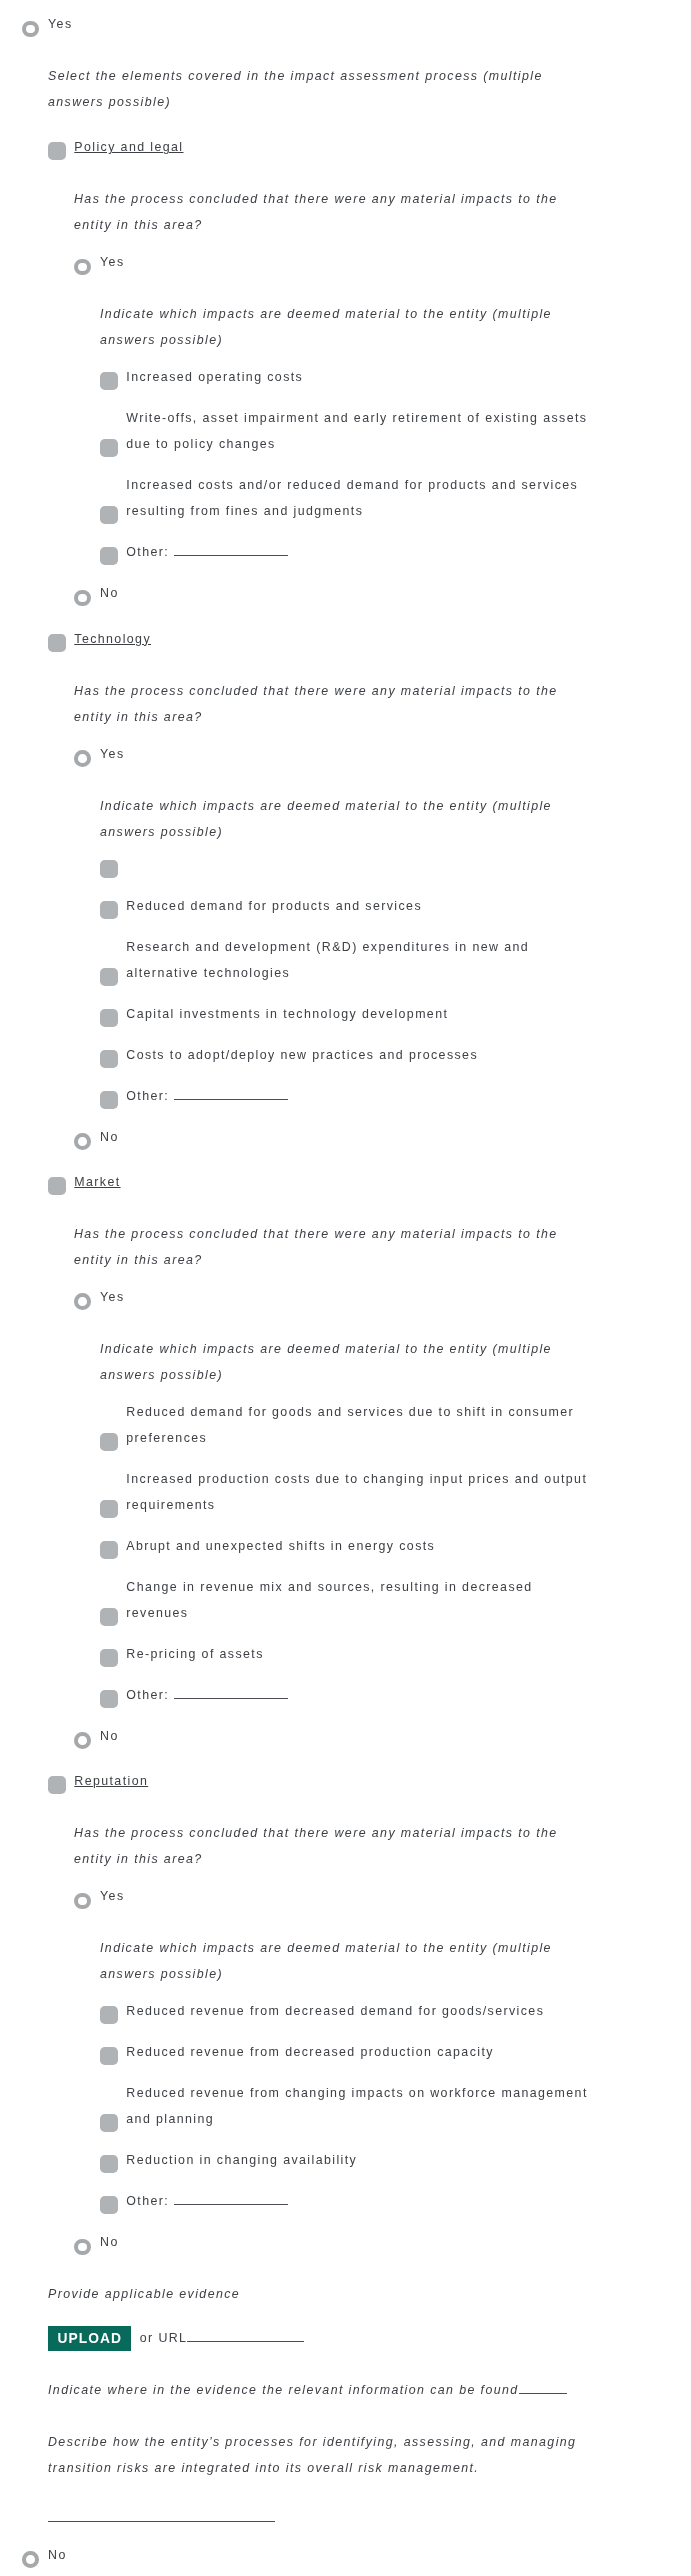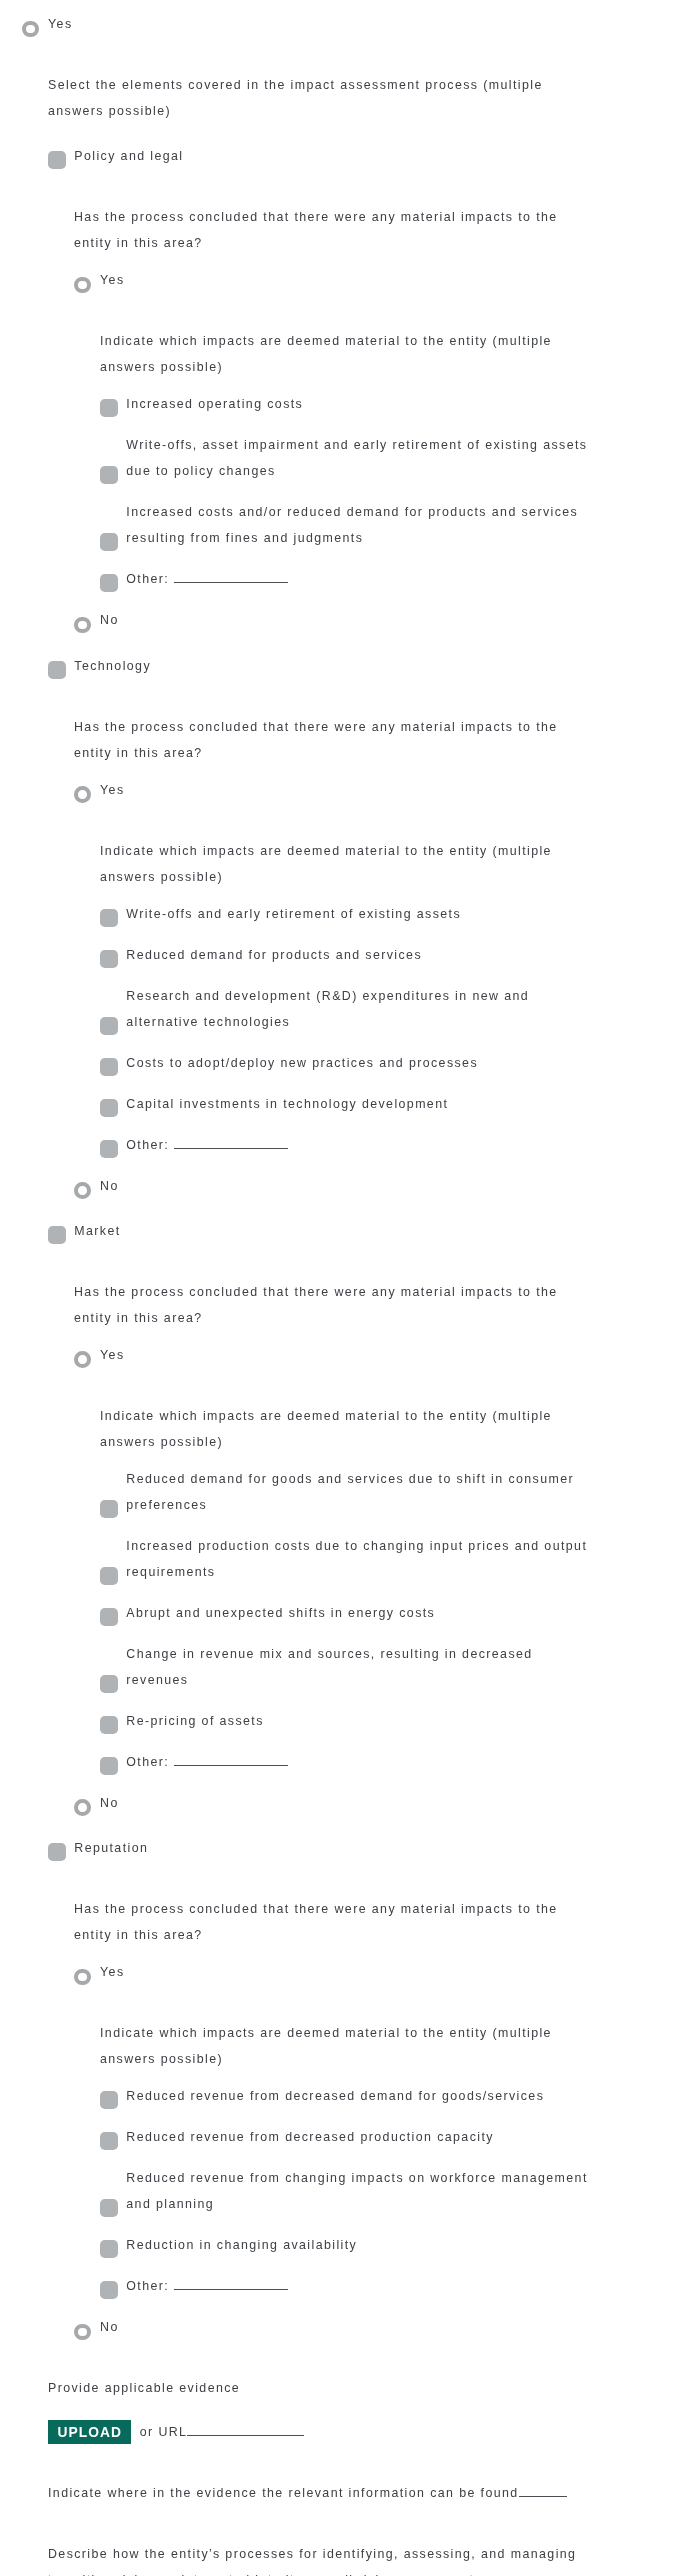--- a/index.html
+++ b/index.html
@@ -6,23 +6,23 @@
   body{
     width:692px;min-height:2576px;
     font-family:"Liberation Sans",sans-serif;
     color:#3d4045;
     font-size:12.4px;
     letter-spacing:1.4px;
     line-height:26px;
   }
   .page{padding:11px 13.8px 6.9px 22px;}
   .indent{margin-left:26px;}
-  .prompt{margin:35px 0 11px;max-width:586px;white-space:pre-line;}
+  .prompt{margin:26px 0 11px;max-width:586px;white-space:pre-line;font-style:italic;}
   .row{display:flex;align-items:flex-end;margin:0 0 15px;}
-  .row.section{margin-top:19.3px;}
+  .row.section{margin-top:19.3px;text-decoration:underline;}
   .row .label{white-space:pre-line;max-width:565px;}
   .checkbox{
     flex:0 0 auto;width:18px;height:18px;border-radius:4.8px;
     background:#b0b3b5;margin:4.1px 8.3px 0 0;
   }
   .radio{
     flex:0 0 auto;width:16.5px;height:16.5px;border-radius:50%;
     border:4.1px solid #a6a9ac;background:#ffffff;
     box-sizing:border-box;margin:4.8px 9.6px 0 0;
   }
@@ -110,38 +110,37 @@
 entity in this area?</p>
       <div class="row">
         <span class="radio"></span>
         <span class="label">Yes</span>
       </div>
       <div class="indent">
         <p class="prompt">Indicate which impacts are deemed material to the entity (multiple
 answers possible)</p>
         <div class="row">
           <span class="checkbox"></span>
-          <span class="label">Write-offs and early retirement of existing assets</span>
         </div>
         <div class="row">
           <span class="checkbox"></span>
           <span class="label">Reduced demand for products and services</span>
         </div>
         <div class="row">
           <span class="checkbox"></span>
           <span class="label">Research and development (R&amp;D) expenditures in new and
 alternative technologies</span>
         </div>
         <div class="row">
           <span class="checkbox"></span>
+          <span class="label">Capital investments in technology development</span>
+        </div>
+        <div class="row">
+          <span class="checkbox"></span>
           <span class="label">Costs to adopt/deploy new practices and processes</span>
-        </div>
-        <div class="row">
-          <span class="checkbox"></span>
-          <span class="label">Capital investments in technology development</span>
         </div>
         <div class="row">
           <span class="checkbox"></span>
           <span class="label nowrap"><span>Other:</span> <span class="line w165"></span></span>
         </div>
       </div>
       <div class="row">
         <span class="radio"></span>
         <span class="label">No</span>
       </div>

